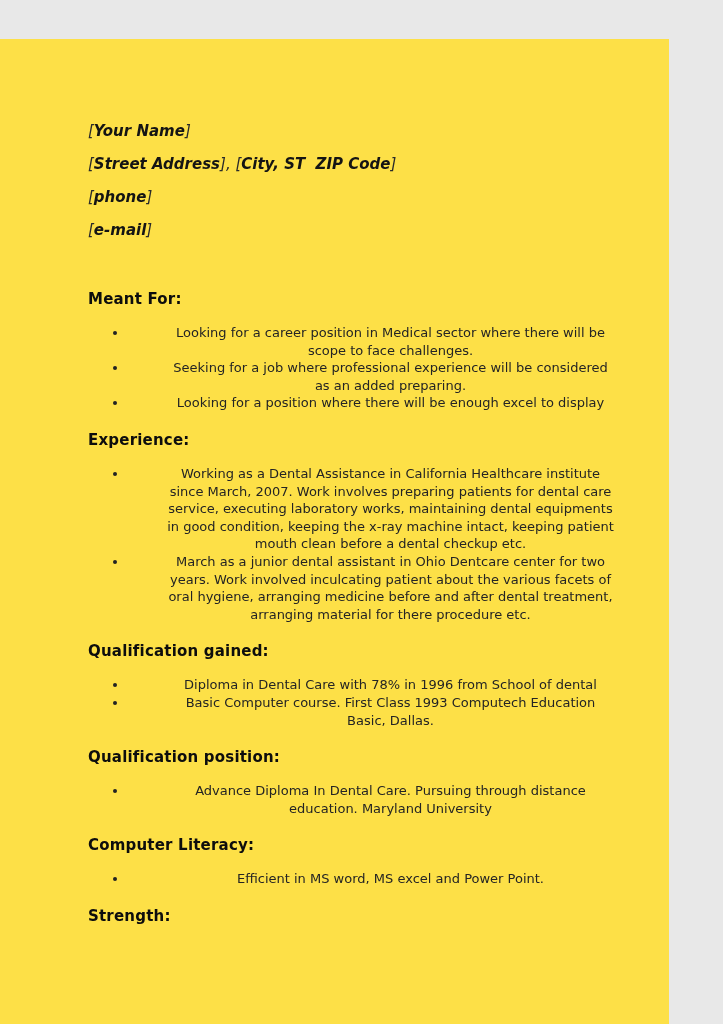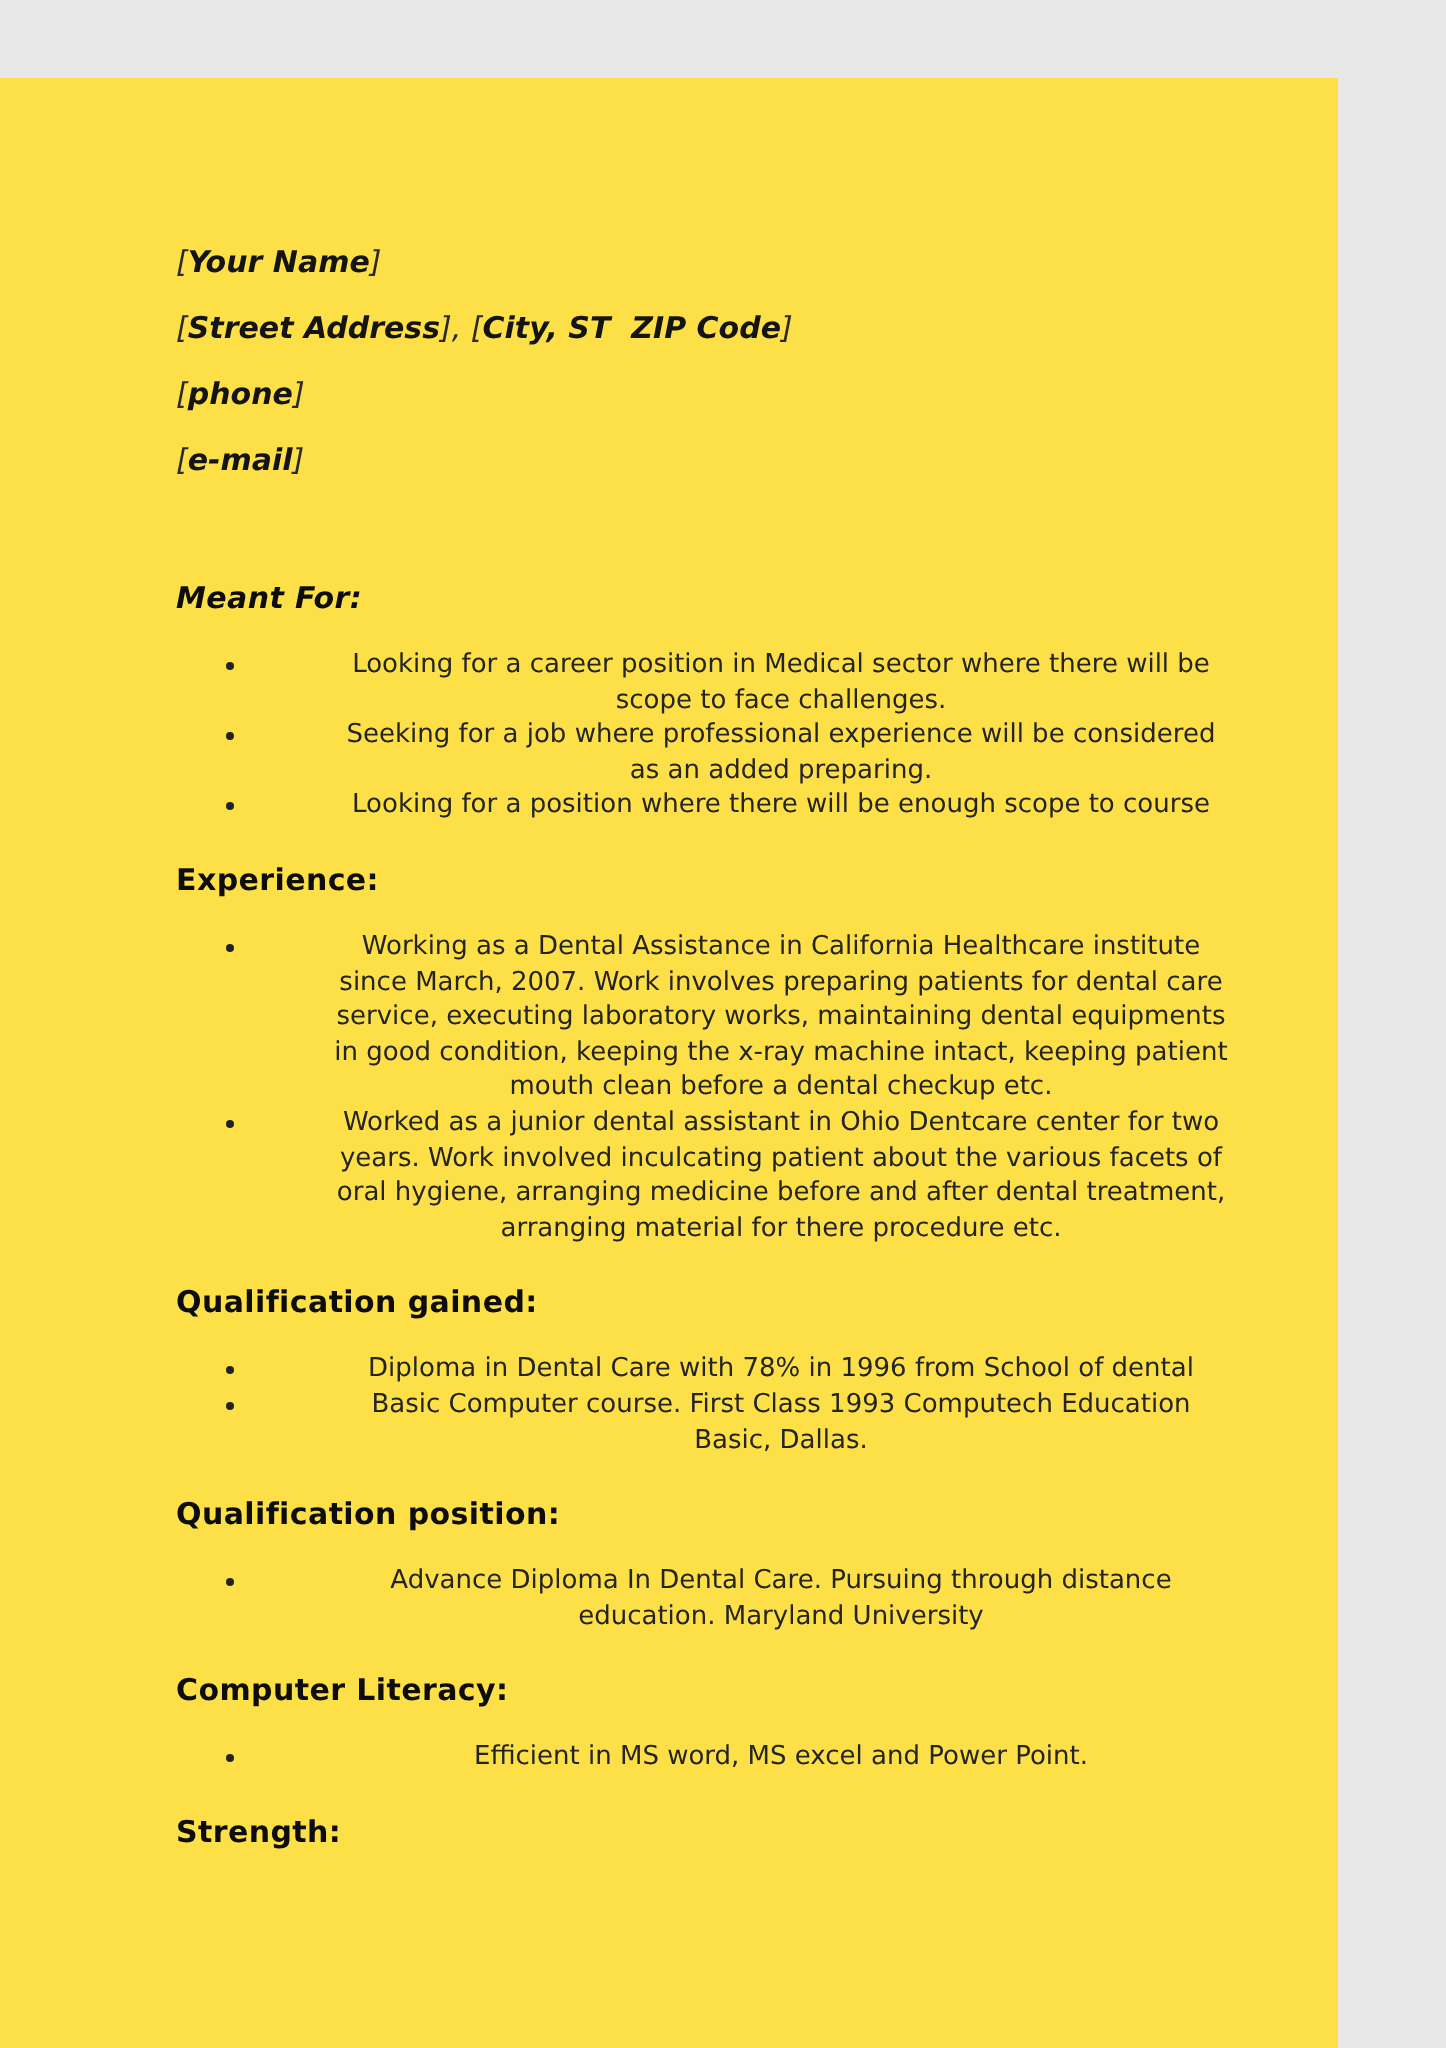--- a/index.html
+++ b/index.html
@@ -36,21 +36,21 @@
   .seg-reg  { font-weight: 400; color: #2a2a2a; }
   
   .section-heading {
     margin: 18px 0 0 0;
     font-size: 15px;
     line-height: 20px;
     font-weight: 700;
     letter-spacing: 0.2px;
     color: #0d0d0d;
   }
-  .section-heading.first { margin-top: 49px; font-style: italic; }
+  .section-heading.first { margin-top: 49px; }
   
   .bullet-list {
     margin: 15px 0 0 0;
     padding: 0 0 0 45px;
     list-style: none;
     font-size: 13px;
     line-height: 17.6px;
     text-align: center;
   }
   .bullet-item { position: relative; margin: 0; padding: 0; }
@@ -89,38 +89,38 @@
               <span class="bullet-line">Looking for a career position in Medical sector where there will be</span>
               <span class="bullet-line">scope to face challenges.</span>
             </li>
             <li class="bullet-item">
               <span class="dot"></span>
               <span class="bullet-line">Seeking for a job where professional experience will be considered</span>
               <span class="bullet-line">as an added preparing.</span>
             </li>
             <li class="bullet-item">
               <span class="dot"></span>
-              <span class="bullet-line">Looking for a position where there will be enough scope to course</span>
+              <span class="bullet-line">Looking for a position where there will be enough excel to display</span>
             </li>
           </ul>
         </section>
         <section>
           <h2 class="section-heading">Experience:</h2>
           <ul class="bullet-list">
             <li class="bullet-item">
               <span class="dot"></span>
               <span class="bullet-line">Working as a Dental Assistance in California Healthcare institute</span>
               <span class="bullet-line">since March, 2007. Work involves preparing patients for dental care</span>
               <span class="bullet-line">service, executing laboratory works, maintaining dental equipments</span>
               <span class="bullet-line">in good condition, keeping the x-ray machine intact, keeping patient</span>
               <span class="bullet-line">mouth clean before a dental checkup etc.</span>
             </li>
             <li class="bullet-item">
               <span class="dot"></span>
-              <span class="bullet-line">Worked as a junior dental assistant in Ohio Dentcare center for two</span>
+              <span class="bullet-line">March as a junior dental assistant in Ohio Dentcare center for two</span>
               <span class="bullet-line">years. Work involved inculcating patient about the various facets of</span>
               <span class="bullet-line">oral hygiene, arranging medicine before and after dental treatment,</span>
               <span class="bullet-line">arranging material for there procedure etc.</span>
             </li>
           </ul>
         </section>
         <section>
           <h2 class="section-heading">Qualification gained:</h2>
           <ul class="bullet-list">
             <li class="bullet-item">

